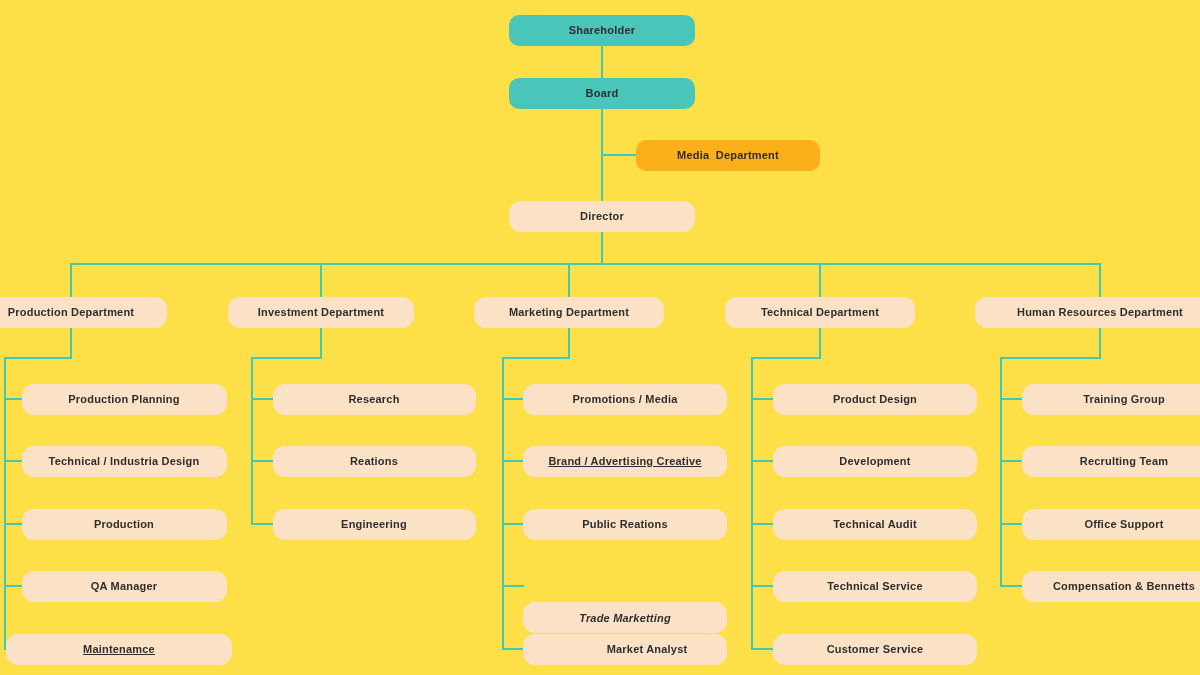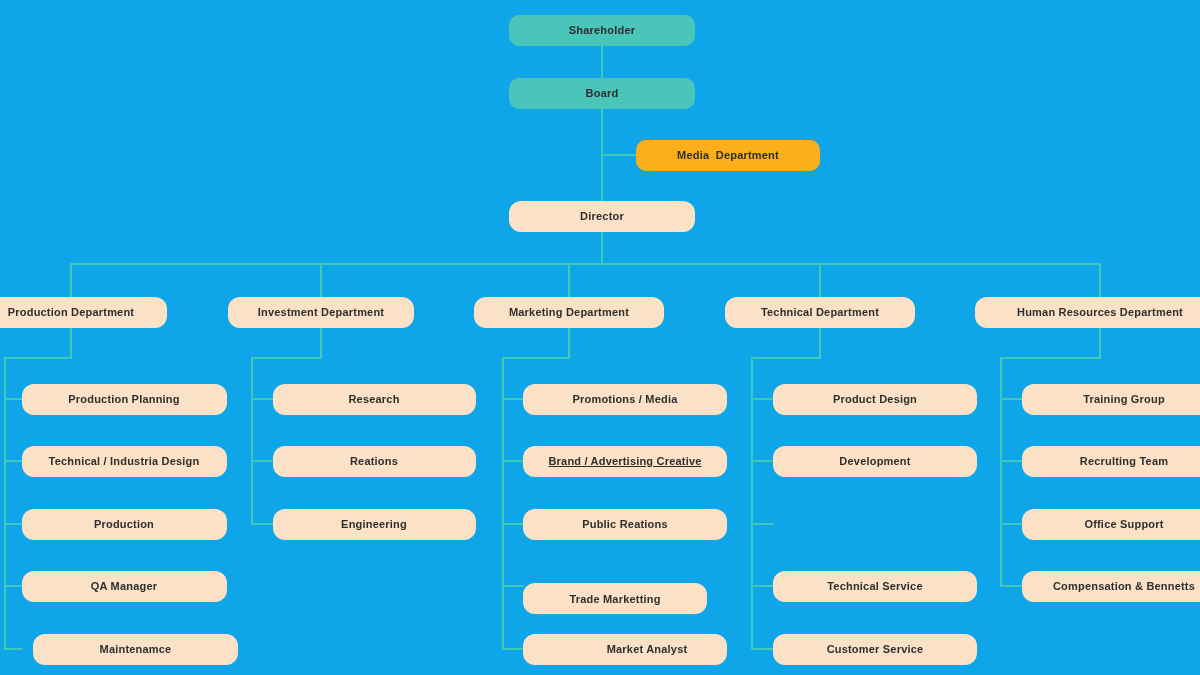--- a/index.html
+++ b/index.html
@@ -6,21 +6,21 @@
     margin: 0;
     padding: 0;
     background: #ffffff;
     font-family: "Liberation Sans", "DejaVu Sans", sans-serif;
   }
   .canvas {
     position: relative;
     width: 1200px;
     height: 675px;
     overflow: hidden;
-    background: #0ea5e9;
+    background: #fde047;
   }
   #connectors {
     position: absolute;
     left: 0;
     top: 0;
     width: 1200px;
     height: 675px;
     pointer-events: none;
   }
   .node {
@@ -50,34 +50,35 @@
   </svg>
 <div class="node teal" style="left: 509px; top: 14.5px; width: 186px; height: 31px;">Shareholder</div>
     <div class="node teal" style="left: 509px; top: 77.5px; width: 186px; height: 31px;">Board</div>
     <div class="node orange" style="left: 636px; top: 139.5px; width: 184px; height: 31px;">Media  Department</div>
     <div class="node peach" style="left: 509px; top: 200.5px; width: 186px; height: 31px;">Director</div>
     <div class="node peach" style="left: -25px; top: 296.5px; width: 192px; height: 31px;">Production Department</div>
     <div class="node peach" style="left: 21.5px; top: 383.5px; width: 205px; height: 31px;">Production Planning</div>
     <div class="node peach" style="left: 21.5px; top: 445.5px; width: 205px; height: 31px;">Technical / Industria Design</div>
     <div class="node peach" style="left: 21.5px; top: 508.5px; width: 205px; height: 31px;">Production</div>
     <div class="node peach" style="left: 21.5px; top: 570.5px; width: 205px; height: 31px;">QA Manager</div>
-    <div class="node peach" style="left: 33px; top: 633.5px; width: 205px; height: 31px;">Maintenamce</div>
+    <div class="node peach" style="left: 6px; top: 633.5px; width: 226px; height: 31px; text-decoration: underline;">Maintenamce</div>
     <div class="node peach" style="left: 228px; top: 296.5px; width: 186px; height: 31px;">Investment Department</div>
     <div class="node peach" style="left: 272.5px; top: 383.5px; width: 203px; height: 31px;">Research</div>
     <div class="node peach" style="left: 272.5px; top: 445.5px; width: 203px; height: 31px;">Reations</div>
     <div class="node peach" style="left: 272.5px; top: 508.5px; width: 203px; height: 31px;">Engineering</div>
     <div class="node peach" style="left: 474px; top: 296.5px; width: 190px; height: 31px;">Marketing Department</div>
     <div class="node peach" style="left: 523px; top: 383.5px; width: 204px; height: 31px;">Promotions / Media</div>
     <div class="node peach" style="left: 523px; top: 445.5px; width: 204px; height: 31px; text-decoration: underline;">Brand / Advertising Creative</div>
     <div class="node peach" style="left: 523px; top: 508.5px; width: 204px; height: 31px;">Public Reations</div>
-    <div class="node peach" style="left: 523px; top: 583px; width: 184px; height: 31px;">Trade Marketting</div>
+    <div class="node peach" style="left: 523px; top: 602px; width: 204px; height: 31px; font-style: italic;">Trade Marketting</div>
     <div class="node peach" style="left: 523px; top: 633.5px; width: 204px; height: 31px; padding-left: 44px;">Market Analyst</div>
     <div class="node peach" style="left: 725px; top: 296.5px; width: 190px; height: 31px;">Technical Department</div>
     <div class="node peach" style="left: 773px; top: 383.5px; width: 204px; height: 31px;">Product Design</div>
     <div class="node peach" style="left: 773px; top: 445.5px; width: 204px; height: 31px;">Development</div>
+    <div class="node peach" style="left: 773px; top: 508.5px; width: 204px; height: 31px;">Technical Audit</div>
     <div class="node peach" style="left: 773px; top: 570.5px; width: 204px; height: 31px;">Technical Service</div>
     <div class="node peach" style="left: 773px; top: 633.5px; width: 204px; height: 31px;">Customer Service</div>
     <div class="node peach" style="left: 975px; top: 296.5px; width: 250px; height: 31px;">Human Resources Department</div>
     <div class="node peach" style="left: 1021.5px; top: 383.5px; width: 205px; height: 31px;">Training Group</div>
     <div class="node peach" style="left: 1021.5px; top: 445.5px; width: 205px; height: 31px;">Recrulting Team</div>
     <div class="node peach" style="left: 1021.5px; top: 508.5px; width: 205px; height: 31px;">Office Support</div>
     <div class="node peach" style="left: 1021.5px; top: 570.5px; width: 205px; height: 31px;">Compensation &amp; Bennetts</div>
   </div>
 
 </body></html>

